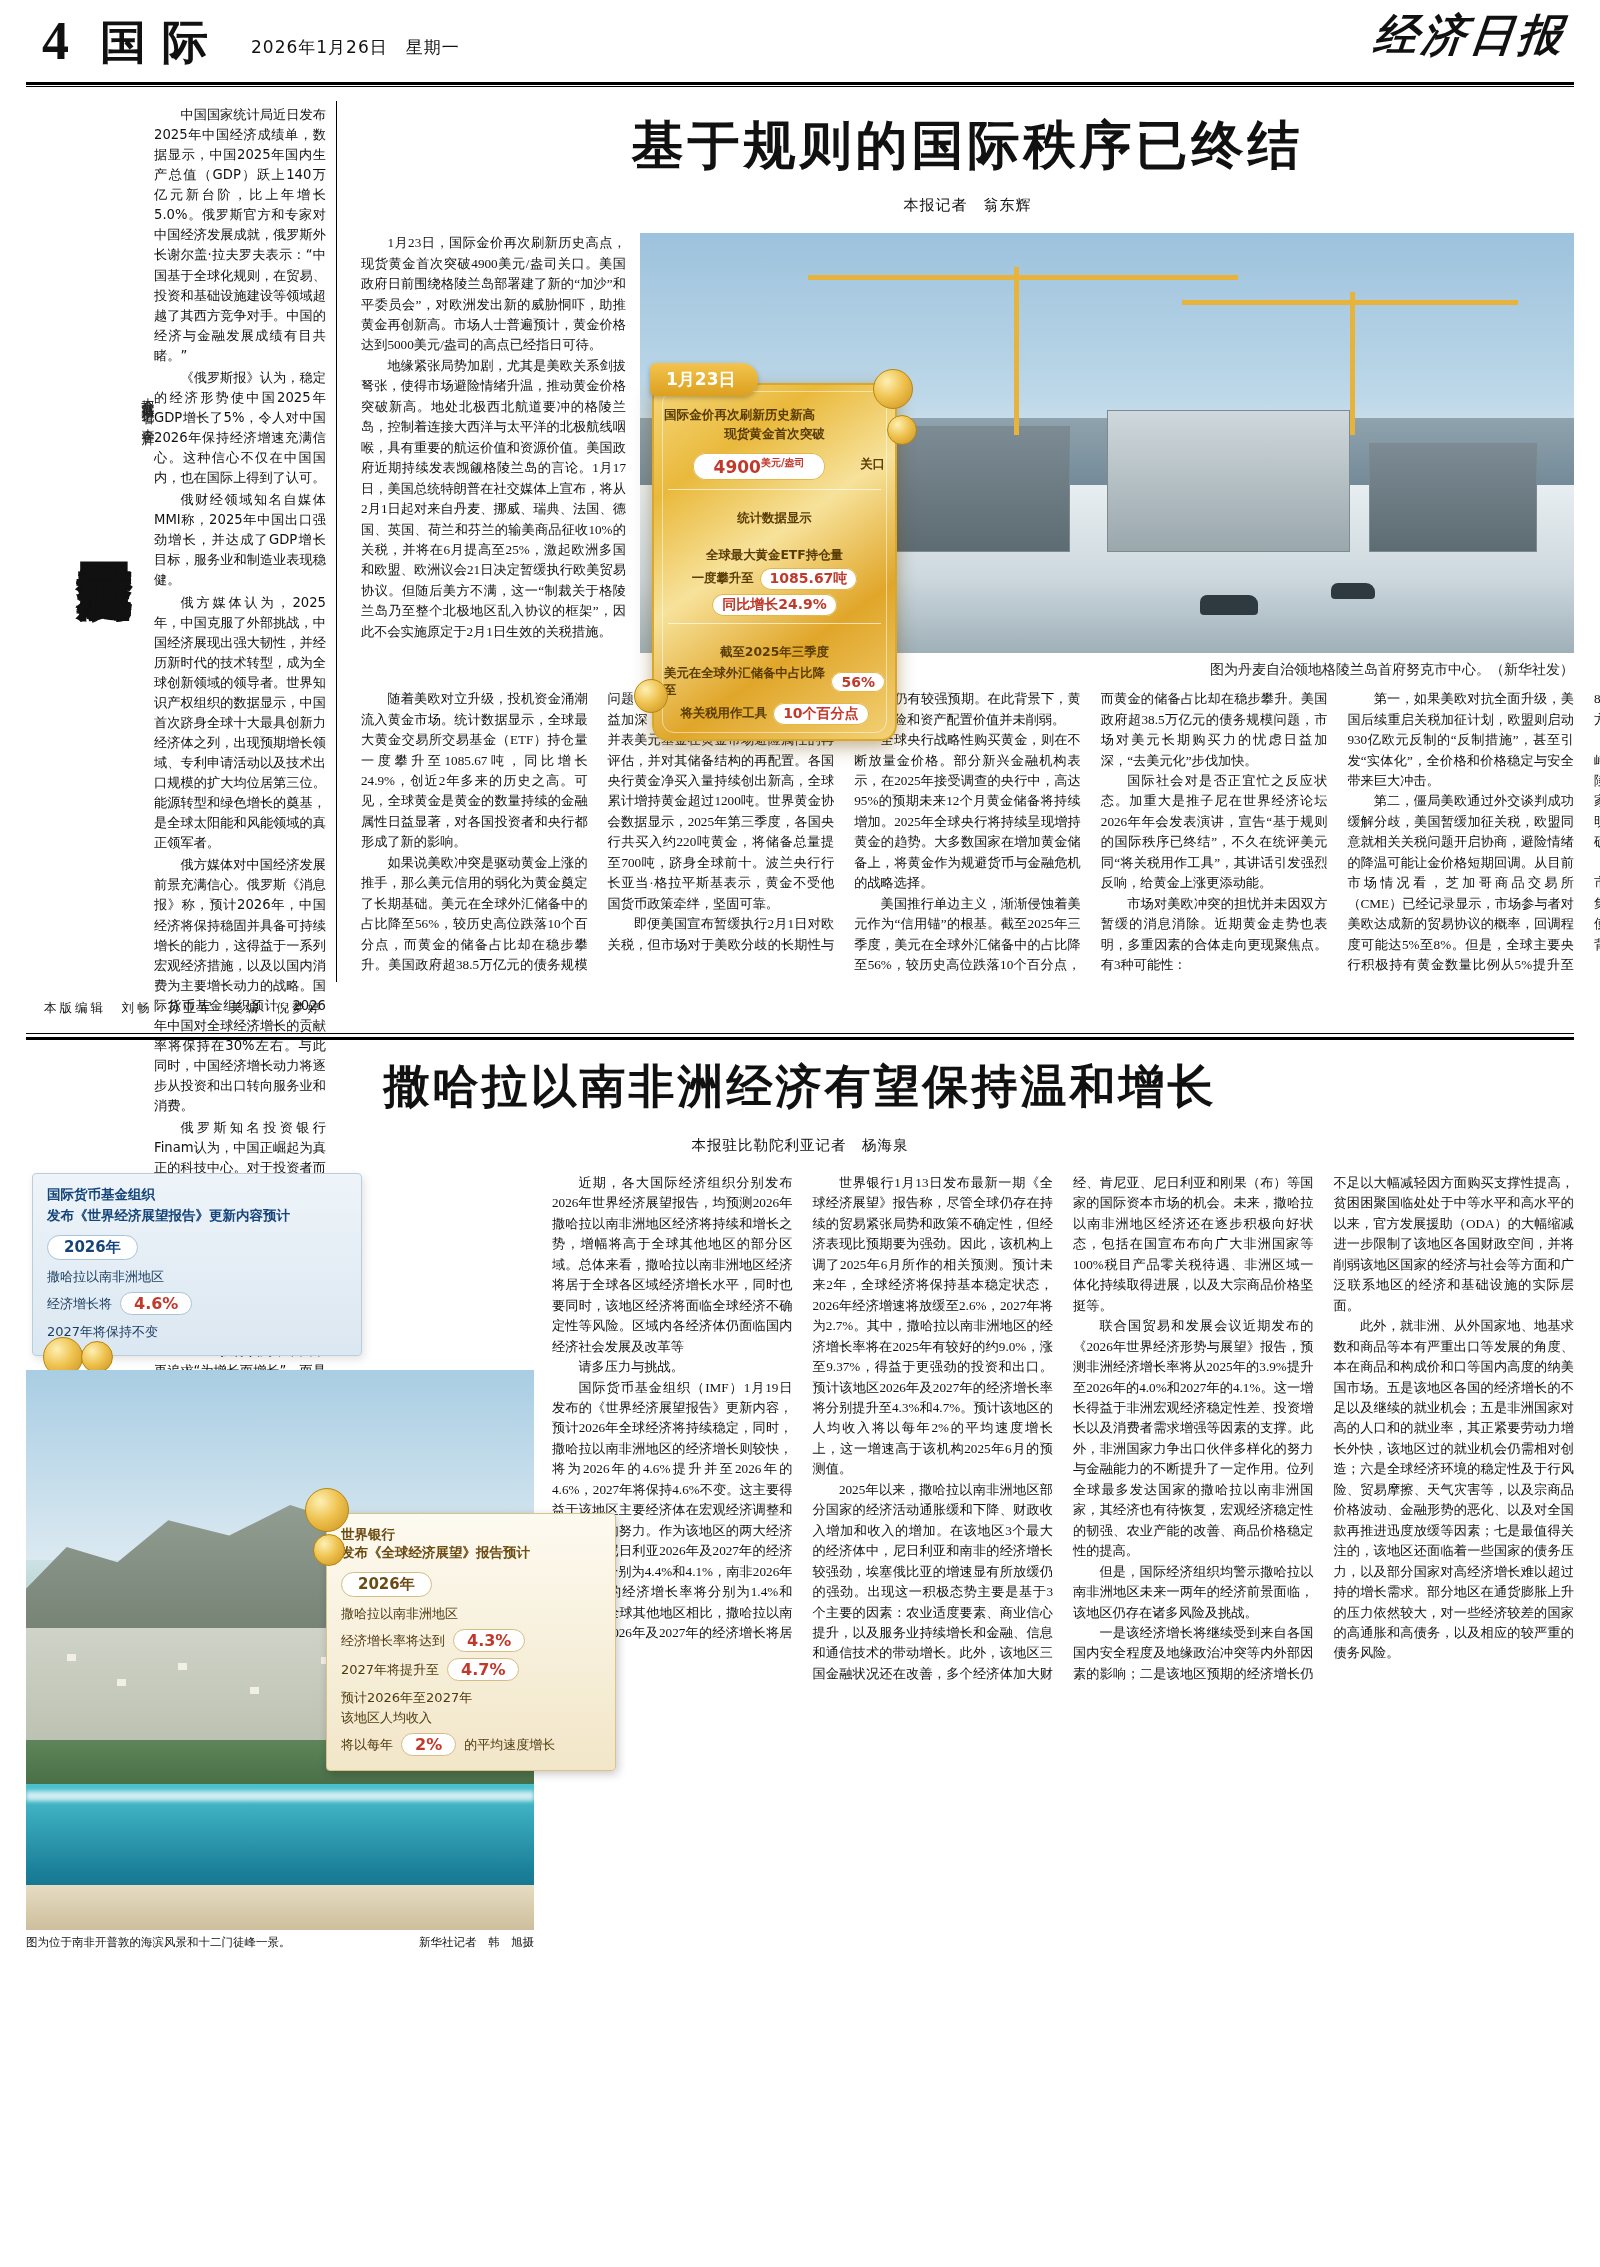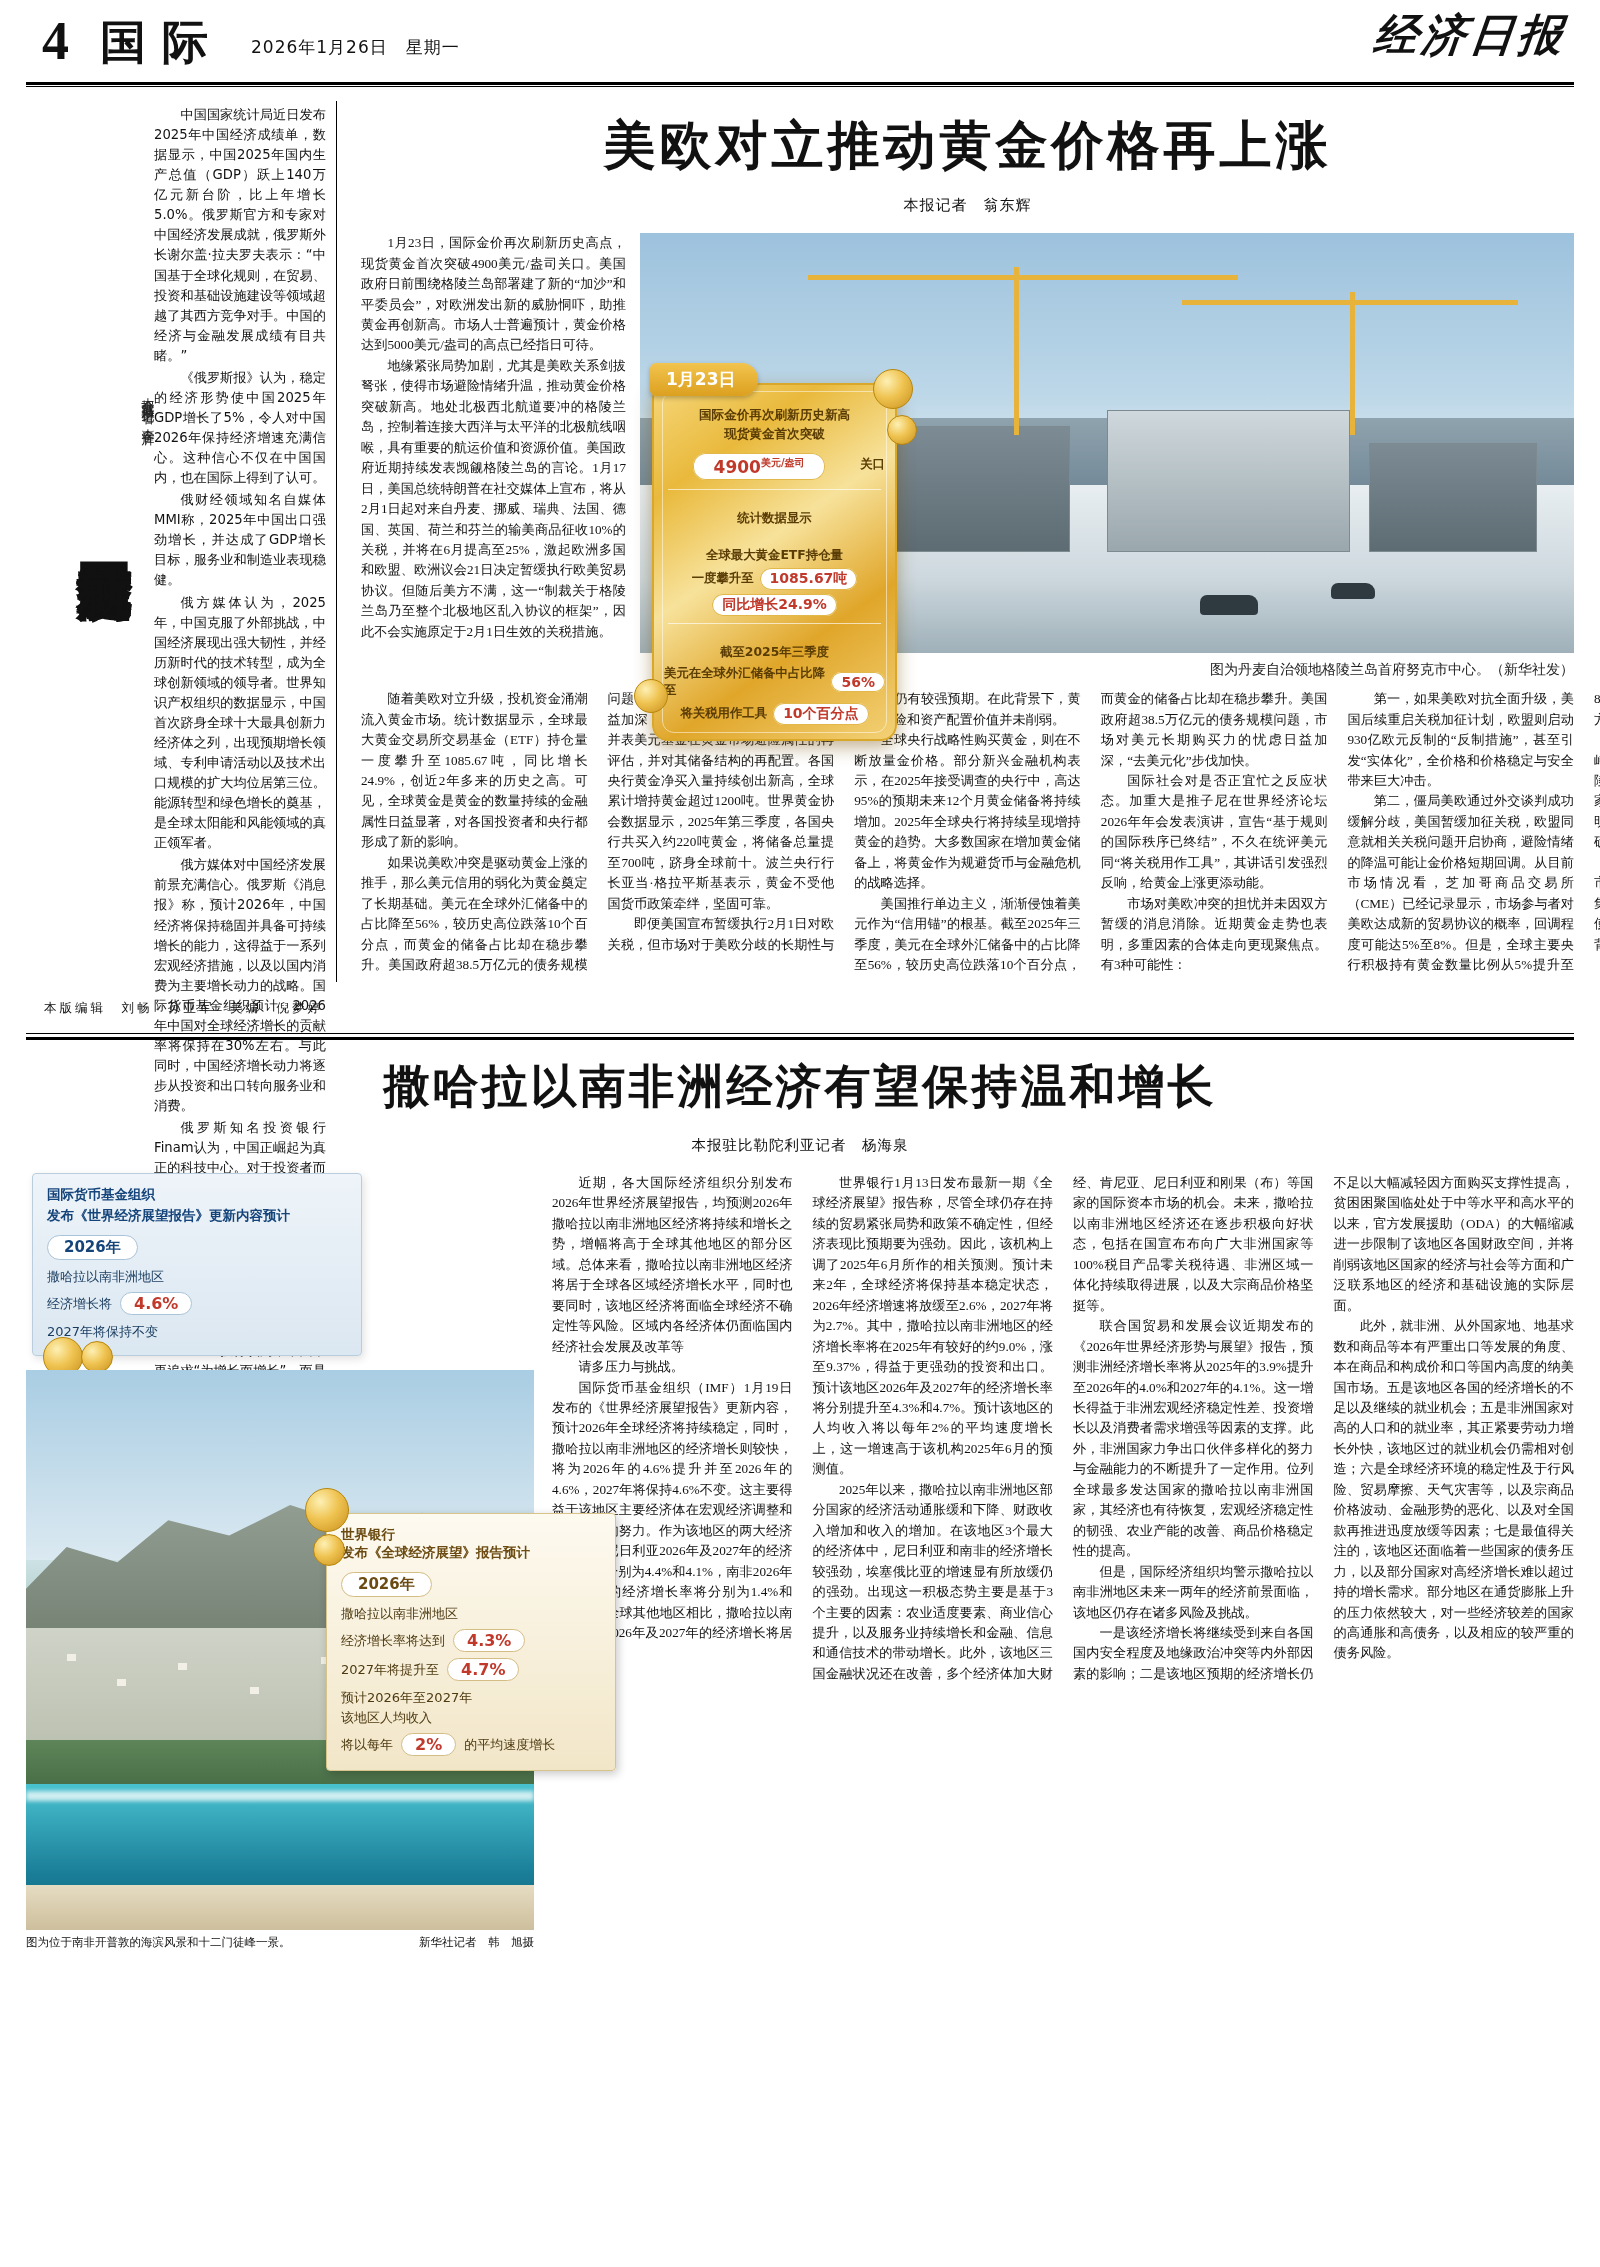--- a/index.html
+++ b/index.html
@@ -117,21 +117,21 @@
     content:""; position:absolute; left:8px; right:8px; top:6px; bottom:6px;
     border-radius:12px; border:1px solid rgba(255,255,255,.5); pointer-events:none;
   }
   .gc-date {
     position:absolute; left:-4px; top:-22px;
     background:linear-gradient(#f2c44e,#dca01f);
     color:#fff; font-weight:bold; font-size:17px;
     padding:5px 22px 5px 16px; border-radius:6px 16px 16px 6px;
     box-shadow:0 2px 5px rgba(0,0,0,.25);
   }
-  .gc-line1 { margin-top:14px; font-size:12.6px; color:#5a3c05; text-align:center; font-weight:bold;}
+  .gc-line1 { margin-top:14px; font-size:12.6px; color:#5a3c05; text-align:left; font-weight:bold;}
   .gc-line2 { font-size:12.6px; color:#5a3c05; text-align:center; font-weight:bold; margin-top:2px;}
   .gc-big {
     margin:6px auto 2px auto; width:132px; text-align:center;
     background:#fff; border-radius:13px; padding:3px 0;
     color:#c0392b; font-weight:bold; font-size:17px;
     box-shadow:inset 0 0 0 1px #e2b84a;
   }
   .gc-big sup { font-size:10px; font-weight:bold; }
   .gc-row { display:flex; align-items:center; justify-content:center; gap:6px; margin-top:4px; }
   .gc-sub { font-size:12.4px; color:#5a3c05; font-weight:bold; }
@@ -275,21 +275,21 @@
         <p>俄方媒体认为，2025年，中国克服了外部挑战，中国经济展现出强大韧性，并经历新时代的技术转型，成为全球创新领域的领导者。世界知识产权组织的数据显示，中国首次跻身全球十大最具创新力经济体之列，出现预期增长领域、专利申请活动以及技术出口规模的扩大均位居第三位。能源转型和绿色增长的奠基，是全球太阳能和风能领域的真正领军者。</p>
         <p>俄方媒体对中国经济发展前景充满信心。俄罗斯《消息报》称，预计2026年，中国经济将保持稳固并具备可持续增长的能力，这得益于一系列宏观经济措施，以及以国内消费为主要增长动力的战略。国际货币基金组织预计，2026年中国对全球经济增长的贡献率将保持在30%左右。与此同时，中国经济增长动力将逐步从投资和出口转向服务业和消费。</p>
         <p>俄罗斯知名投资银行Finam认为，中国正崛起为真正的科技中心。对于投资者而言，这是一个难得的机会。可以参与亚洲最具创新的5年周期，这对新局的创新模式转型至关重要。其主要重点将是先进制造业和未来中心，主要是那些将在全球系统领域占据领先地位，在芯片、机器人、电动汽车等领域取得重要进步。</p>
         <p>Finam投行认为，中国不再追求“为增长而增长”，而是将技术领先和自力更生置于更重要的位置，未来2个5年周期内，中国经济增长将将高于全球平均水平。</p>
       </div>
     </div>
 
     <div class="vdiv"></div>
 
     <div class="gold-col">
-      <div class="gold-head">美欧对立推动黄金价格再上涨</div>
+      <div class="gold-head">基于规则的国际秩序已终结</div>
       <div class="gold-byline">本报记者　翁东辉</div>
 
       <div class="gold-top">
         <div class="gold-text-col">
           <p>1月23日，国际金价再次刷新历史高点，现货黄金首次突破4900美元/盎司关口。美国政府日前围绕格陵兰岛部署建了新的“加沙”和平委员会”，对欧洲发出新的威胁恫吓，助推黄金再创新高。市场人士普遍预计，黄金价格达到5000美元/盎司的高点已经指日可待。</p>
           <p>地缘紧张局势加剧，尤其是美欧关系剑拔弩张，使得市场避险情绪升温，推动黄金价格突破新高。地处北极西北航道要冲的格陵兰岛，控制着连接大西洋与太平洋的北极航线咽喉，具有重要的航运价值和资源价值。美国政府近期持续发表觊觎格陵兰岛的言论。1月17日，美国总统特朗普在社交媒体上宣布，将从2月1日起对来自丹麦、挪威、瑞典、法国、德国、英国、荷兰和芬兰的输美商品征收10%的关税，并将在6月提高至25%，激起欧洲多国和欧盟、欧洲议会21日决定暂缓执行欧美贸易协议。但随后美方不满，这一“制裁关于格陵兰岛乃至整个北极地区乱入协议的框架”，因此不会实施原定于2月1日生效的关税措施。</p>
         </div>
 
         <div class="gold-photo">
           <div class="photo">

